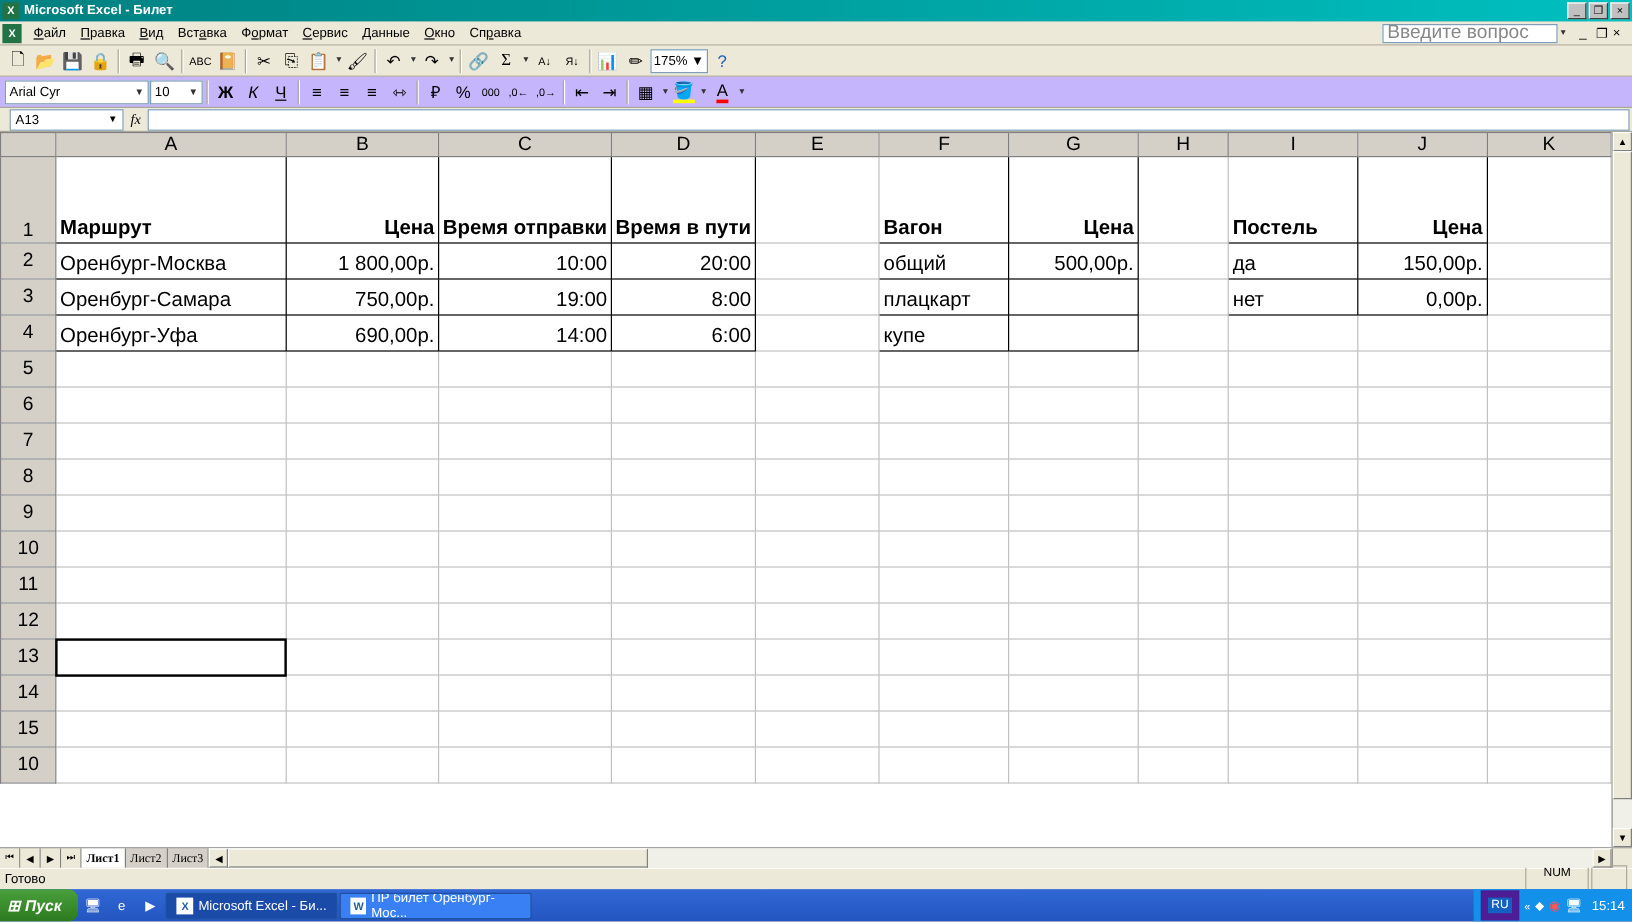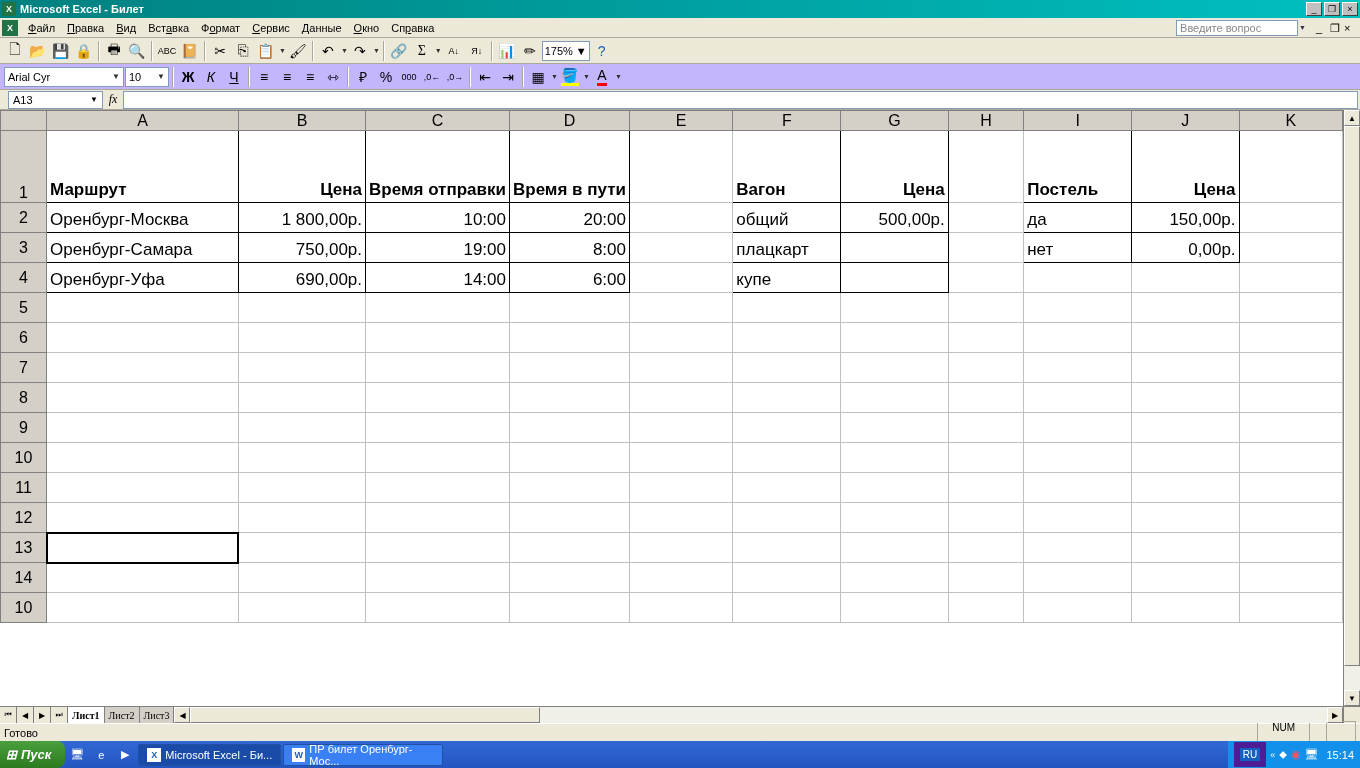--- a/index.html
+++ b/index.html
@@ -6,21 +6,21 @@
 *{box-sizing:border-box}
 .titlebar{height:18px;background:linear-gradient(to right,#008080,#00a0a0,#00c0c0);display:flex;align-items:center;color:#fff;padding:0 2px}
 .titlebar .ico{width:14px;height:14px;background:#217346;margin-right:4px;display:flex;align-items:center;justify-content:center;font-size:9px;font-weight:bold;color:#fff}
 .titlebar .title{flex:1;font-size:11px;font-weight:bold}
 .titlebar .wbtn{width:16px;height:14px;background:#c0c0c0;border:1px solid #fff;border-right-color:#404040;border-bottom-color:#404040;margin-left:2px;display:flex;align-items:center;justify-content:center;font-size:9px;color:#000;cursor:pointer}
 .menubar{height:20px;background:#ece9d8;display:flex;align-items:center;padding:0 2px;border-bottom:1px solid #aca899}
 .menubar .mico{width:16px;height:16px;background:#217346;margin-right:4px;display:flex;align-items:center;justify-content:center;font-size:9px;font-weight:bold;color:#fff}
 .menubar .mitem{padding:2px 6px;cursor:pointer}
 .menubar .u{text-decoration:underline}
 .menubar .spacer{flex:1}
-.menubar .qbox{width:122px;height:16px;border:1px solid #7f9db9;background:#fff;color:#888;padding:0 3px;font-size:11px;line-height:14px}
+.menubar .qbox{width:146px;height:16px;border:1px solid #7f9db9;background:#fff;color:#888;padding:0 3px;font-size:16px;line-height:14px}
 .toolbar{height:26px;background:#ece9d8;display:flex;align-items:center;padding:2px 4px;border-bottom:1px solid #aca899;gap:1px}
 .tbtn{min-width:22px;height:22px;display:flex;align-items:center;justify-content:center;cursor:pointer;font-size:14px;border:1px solid transparent}
 .tsep{width:2px;height:20px;border-left:1px solid #aca899;border-right:1px solid #fff;margin:0 2px}
 .tdd{font-size:7px;color:#333;padding-left:1px}
 .combo{height:20px;border:1px solid #7f9db9;background:#fff;display:flex;align-items:center;padding:0 3px;font-size:11px}
 .combo .dd{margin-left:auto;font-size:8px;color:#333}
 .fmtbar{height:26px;background:#c4b5fd;display:flex;align-items:center;padding:2px 4px;border-bottom:1px solid #aca899;gap:1px}
 .namebox-row{height:20px;background:#ece9d8;display:flex;align-items:center;border-bottom:1px solid #aca899}
 .namebox{width:95px;height:18px;border:1px solid #7f9db9;background:#fff;display:flex;align-items:center;padding:0 4px;margin-left:8px}
 .namebox .dd{margin-left:auto;font-size:8px}
@@ -47,21 +47,21 @@
 .tabnav{width:17px;border-right:1px solid #808080;display:flex;align-items:center;justify-content:center;font-size:8px;background:#ece9d8;cursor:pointer}
 .tab{padding:0 4px;background:#d4d0c8;border-right:1px solid #808080;font-size:10px;display:flex;align-items:center;cursor:pointer;font-family:Liberation Serif, serif}
 .tab.active{background:#fff;font-weight:bold}
 .tabspace{flex:1;background:#f0f0e8;position:relative}
 .hscroll{position:absolute;left:0;right:0;top:0;bottom:0;display:flex}
 .hsbtn{width:16px;height:16px;background:#ece9d8;border:1px solid #fff;border-right-color:#808080;border-bottom-color:#808080;display:flex;align-items:center;justify-content:center;font-size:8px}
 .hstrack{flex:1;background:#f0f0e8;position:relative}
 .hthumb{position:absolute;left:0;top:0;bottom:0;width:350px;background:#ece9d8;border:1px solid #fff;border-right-color:#808080;border-bottom-color:#808080}
 .statusbar{height:18px;background:#ece9d8;display:flex;align-items:center;padding:0 4px;border-top:1px solid #fff;font-size:11px}
 .statusbar .stx{flex:1}
-.statusbar .sbox{border:1px solid #aca899;padding:0 14px;height:24px;font-size:10px;line-height:12px;margin-left:16px}
+.statusbar .sbox{border:1px solid #aca899;padding:0 14px;height:24px;font-size:10px;line-height:12px;margin-left:2px}
 .taskbar{height:27px;background:linear-gradient(to bottom,#3168d5,#2355c0);display:flex;align-items:center;font-size:11px}
 .startbtn{height:27px;padding:0 14px 0 6px;background:linear-gradient(to bottom,#49a03b,#2d7a20);color:#fff;font-weight:bold;font-style:italic;display:flex;align-items:center;border-radius:0 8px 8px 0;cursor:pointer;font-size:13px}
 .ql{width:22px;height:22px;margin:0 1px;display:flex;align-items:center;justify-content:center;color:#fff;cursor:pointer}
 .taskbtn{height:22px;padding:0 8px;margin:0 1px;background:#3980f4;border:1px solid #2050a0;color:#fff;display:flex;align-items:center;cursor:pointer;max-width:160px;overflow:hidden;border-radius:2px}
 .taskbtn.active{background:#1a4ba8}
 .tray{margin-left:auto;height:27px;background:#1390e9;display:flex;align-items:center;padding:0 6px;color:#fff;gap:4px}
 .tray .clk{font-size:11px;margin-left:4px}
 .zoom-combo{width:48px;height:20px;border:1px solid #7f9db9;background:#fff;padding:0 2px;font-size:11px;display:flex;align-items:center}
 .langind{background:#1360c0;padding:1px 3px;font-size:10px;border:6px solid #4c1d95}
 .row1hdr td.cell,.row1hdr th{height:72px!important;vertical-align:bottom}
@@ -394,20 +394,34 @@
             <td class="cell"></td>
             <td class="cell"></td>
             <td class="cell"></td>
             <td class="cell"></td>
             <td class="cell"></td>
             <td class="cell"></td>
             <td class="cell"></td>
             <td class="cell"></td>
           </tr>
           <tr class="">
+            <th class="rowhdr">15</th>
+            <td class="cell"></td>
+            <td class="cell"></td>
+            <td class="cell"></td>
+            <td class="cell"></td>
+            <td class="cell"></td>
+            <td class="cell"></td>
+            <td class="cell"></td>
+            <td class="cell"></td>
+            <td class="cell"></td>
+            <td class="cell"></td>
+            <td class="cell"></td>
+          </tr>
+          <tr class="">
             <th class="rowhdr">10</th>
             <td class="cell"></td>
             <td class="cell"></td>
             <td class="cell"></td>
             <td class="cell"></td>
             <td class="cell"></td>
             <td class="cell"></td>
             <td class="cell"></td>
             <td class="cell"></td>
             <td class="cell"></td>

